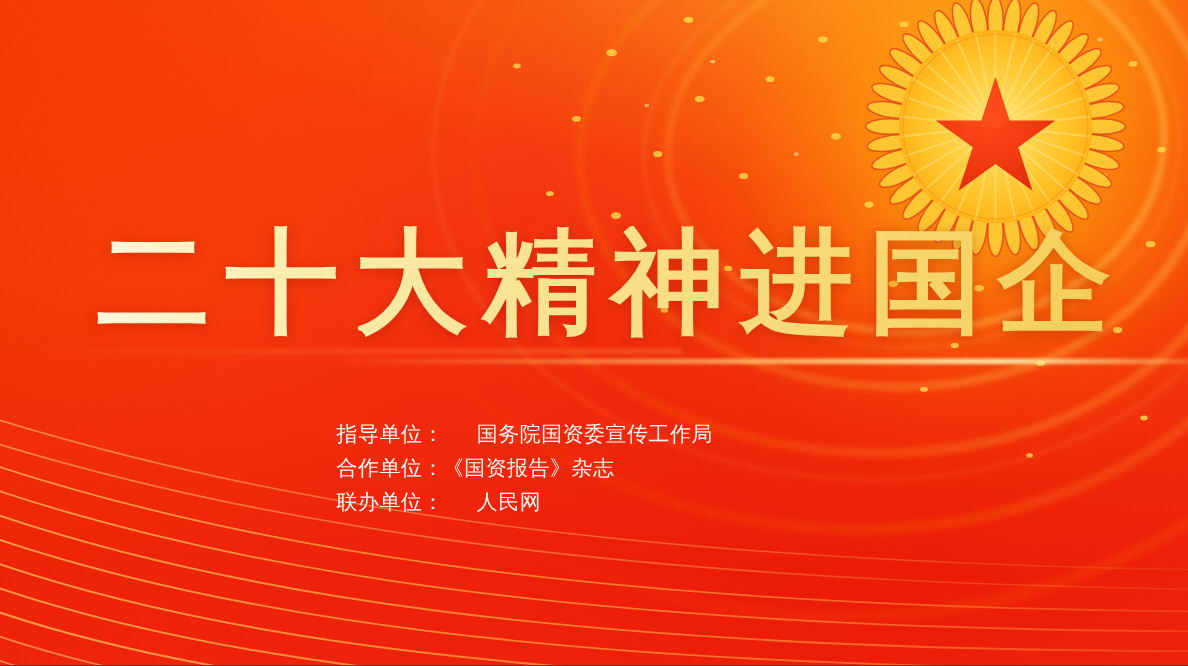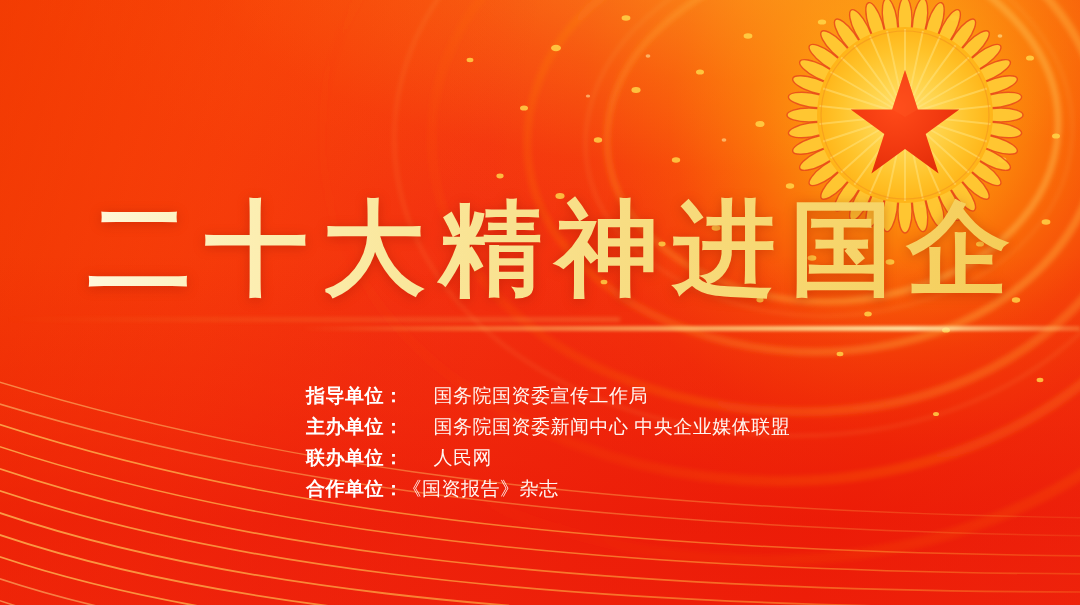--- a/index.html
+++ b/index.html
@@ -103,21 +103,21 @@
       rgba(255,215,110,0.34) 100%);
     filter:blur(2px);
   }
 
   
   .title{
     position:absolute;
     left:88px;top:196px;
     width:920px;height:120px;
     display:flex;
-    align-items:flex-start;
+    align-items:center;
     justify-content:space-between;
     white-space:nowrap;
   }
   .title-text{
     font-family:"DejaVu Serif","Liberation Serif",serif;
     font-size:103px;
     line-height:1.0;
     font-weight:700;
     letter-spacing:14px;
     background:linear-gradient(92deg,
@@ -146,21 +146,21 @@
   }
   .credit-row{
     display:flex;
     align-items:baseline;
     white-space:nowrap;
     font-size:19px;
     line-height:26px;
     color:#FFFFFF;
   }
   .credit-label{
-    font-weight:700;
+    font-weight:400;
     color:#FFFFFF;
     letter-spacing:0.5px;
   }
   .credit-value{
     font-weight:400;
     color:#FFF6F2;
     letter-spacing:0.5px;
     margin-left:30px;
   }
   .credit-row.tight .credit-value{margin-left:-1px;}
@@ -400,27 +400,23 @@
 
   <div class="title">
     <span class="title-text">二十大精神进国企</span>
   </div>
 
   <div class="credits">
     <div class="credit-row">
       <span class="credit-label">指导单位：</span>
       <span class="credit-value">国务院国资委宣传工作局</span>
     </div>
-    <div class="credit-row">
-      <span class="credit-label">主办单位：</span>
-      <span class="credit-value">国务院国资委新闻中心  中央企业媒体联盟</span>
+    <div class="credit-row tight">
+      <span class="credit-label">合作单位：</span>
+      <span class="credit-value">《国资报告》杂志</span>
     </div>
     <div class="credit-row">
       <span class="credit-label">联办单位：</span>
       <span class="credit-value">人民网</span>
     </div>
-    <div class="credit-row tight">
-      <span class="credit-label">合作单位：</span>
-      <span class="credit-value">《国资报告》杂志</span>
-    </div>
   </div>
 
 </div>
 
 </body></html>

